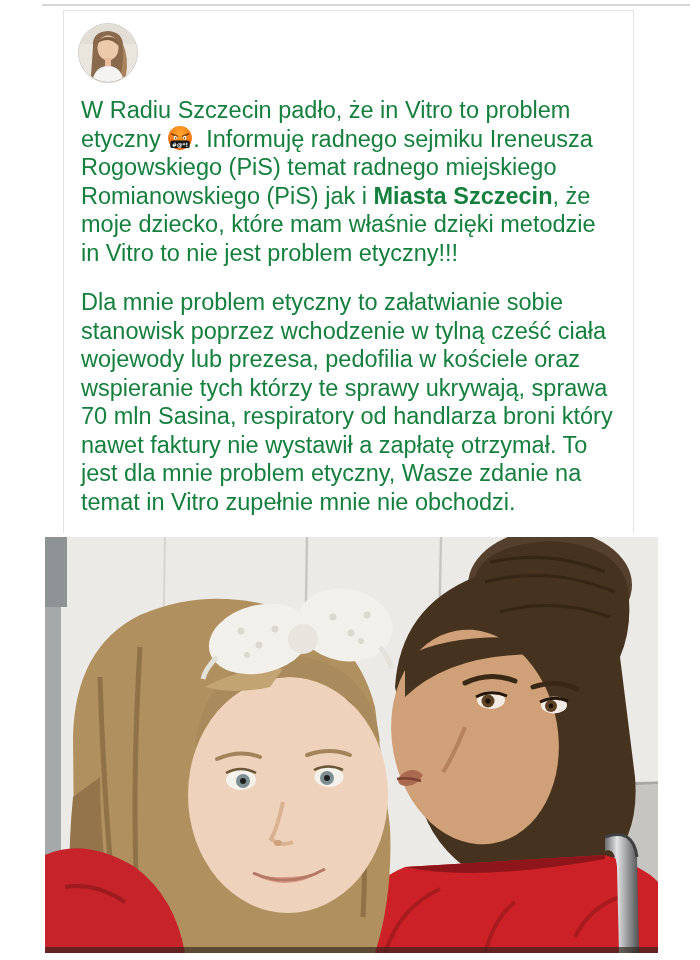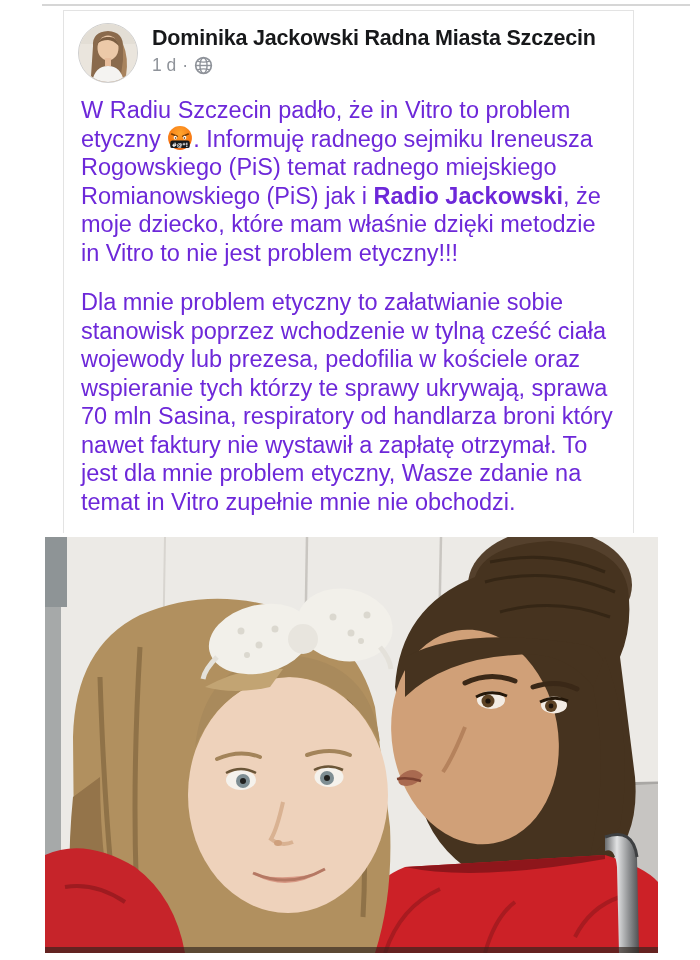--- a/index.html
+++ b/index.html
@@ -32,21 +32,21 @@
     font-size:21.5px;font-weight:700;color:#17181a;
     letter-spacing:-0.2px;white-space:nowrap;line-height:1.2;
   }
   .meta-row{
     margin-top:3px;display:flex;align-items:center;gap:4px;
     font-size:17.5px;color:#8f939a;
   }
   .meta-dot{padding:0 2px;}
   .post-body{
     padding:13px 17px 0 17px;
-    font-size:23.5px;line-height:28.5px;color:#6d28d9;
+    font-size:23.5px;line-height:28.5px;color:#15803d;
   }
   .post-body p{margin:0 0 21px 0;}
   .post-body p:last-child{margin-bottom:0;}
   .bold-inline{font-weight:700;}
   .emoji-inline{
     display:inline-block;width:26px;height:26px;vertical-align:-4px;
   }
   .photo-frame{
     position:absolute;left:45px;top:537px;width:613px;height:416px;
     background:#ecebe7;cursor:pointer;
@@ -65,34 +65,20 @@
       <svg width="58" height="58" viewBox="0 0 58 58">
         <rect width="58" height="58" fill="#eae5dd"></rect>
         <rect x="0" y="0" width="58" height="20" fill="#e3ded5"></rect>
         <path d="M14 22 Q13 8 29 7 Q45 8 44 24 L46 50 L40 58 L18 58 L12 52 Z" fill="#8a6a4c"></path>
         <path d="M44 20 Q50 34 47 52 L41 58 L44 36 Z" fill="#a8835d"></path>
         <ellipse cx="29" cy="24" rx="10.5" ry="12.5" fill="#ecc9a8"></ellipse>
         <path d="M18 20 Q22 12 29 13 Q38 12 40 22 Q34 16 29 16 Q22 16 18 20Z" fill="#7c5e42"></path>
         <path d="M13 58 Q16 42 29 42 Q42 42 45 58 Z" fill="#f4f3f1"></path>
         <rect x="26" y="34" width="6" height="8" fill="#e7bd9c"></rect>
       </svg>
-    </div>
-    <div class="header-text">
-      <div class="author-name">Dominika Jackowski Radna Miasta Szczecin</div>
-      <div class="meta-row">
-        <span>1 d</span>
-        <span class="meta-dot">·</span>
-        <svg width="19" height="19" viewBox="0 0 16 16">
-          <circle cx="8" cy="8" r="6.6" fill="none" stroke="#8f939a" stroke-width="1.4"></circle>
-          <ellipse cx="8" cy="8" rx="3" ry="6.6" fill="none" stroke="#8f939a" stroke-width="1.2"></ellipse>
-          <line x1="1.4" y1="8" x2="14.6" y2="8" stroke="#8f939a" stroke-width="1.2"></line>
-          <path d="M2.7 4.3 Q8 6 13.3 4.3" fill="none" stroke="#8f939a" stroke-width="1.1"></path>
-          <path d="M2.7 11.7 Q8 10 13.3 11.7" fill="none" stroke="#8f939a" stroke-width="1.1"></path>
-        </svg>
-      </div>
     </div>
   </div>
 
   <div class="post-body">
     <p>
       <span>W Radiu Szczecin padło, że in Vitro to problem etyczny </span><span class="emoji-inline"><svg width="26" height="26" viewBox="0 0 36 36">
           <defs>
             <radialGradient id="emojiGrad" cx="50%" cy="30%" r="80%">
               <stop offset="0%" stop-color="#ffa62e"></stop>
               <stop offset="60%" stop-color="#f97c14"></stop>
@@ -101,21 +87,21 @@
           </defs>
           <circle cx="18" cy="18" r="16.5" fill="url(#emojiGrad)"></circle>
           <path d="M6.5 12.5 L14 15.5" stroke="#7a3c00" stroke-width="2.4" stroke-linecap="round"></path>
           <path d="M29.5 12.5 L22 15.5" stroke="#7a3c00" stroke-width="2.4" stroke-linecap="round"></path>
           <ellipse cx="11.5" cy="17.5" rx="2.2" ry="2.6" fill="#fff"></ellipse>
           <ellipse cx="24.5" cy="17.5" rx="2.2" ry="2.6" fill="#fff"></ellipse>
           <circle cx="11.8" cy="18" r="1.1" fill="#402000"></circle>
           <circle cx="24.2" cy="18" r="1.1" fill="#402000"></circle>
           <rect x="4.5" y="21.5" width="27" height="10.5" rx="3" fill="#17181a"></rect>
           <text x="18" y="29.8" font-size="8" font-family="DejaVu Sans, sans-serif" fill="#ffffff" text-anchor="middle" font-weight="bold">#@*!</text>
-        </svg></span><span>. Informuję radnego sejmiku Ireneusza Rogowskiego (PiS) temat radnego miejskiego Romianowskiego (PiS) jak i </span><span class="bold-inline">Radio Jackowski</span><span>, że moje dziecko, które mam właśnie dzięki metodzie in Vitro to nie jest problem etyczny!!!</span>
+        </svg></span><span>. Informuję radnego sejmiku Ireneusza Rogowskiego (PiS) temat radnego miejskiego Romianowskiego (PiS) jak i </span><span class="bold-inline">Miasta Szczecin</span><span>, że moje dziecko, które mam właśnie dzięki metodzie in Vitro to nie jest problem etyczny!!!</span>
     </p>
     <p>Dla mnie problem etyczny to załatwianie sobie stanowisk poprzez wchodzenie w tylną cześć ciała wojewody lub prezesa, pedofilia w kościele oraz wspieranie tych którzy te sprawy ukrywają, sprawa 70 mln Sasina, respiratory od handlarza broni który nawet faktury nie wystawił a zapłatę otrzymał. To jest dla mnie problem etyczny, Wasze zdanie na temat in Vitro zupełnie mnie nie obchodzi.</p>
     <p>Nie chcecie in Vitro? To sobie go nie róbcie.</p>
   </div>
 
 </div>
 
 <div class="photo-frame" title="Selfie photo: woman with brown hair in a top bun kissing the temple of a smiling blonde child wearing a white lace bow headband; both wear red tops; white kitchen cabinets in the background">
   <svg width="613" height="416" viewBox="0 0 613 416">
 

